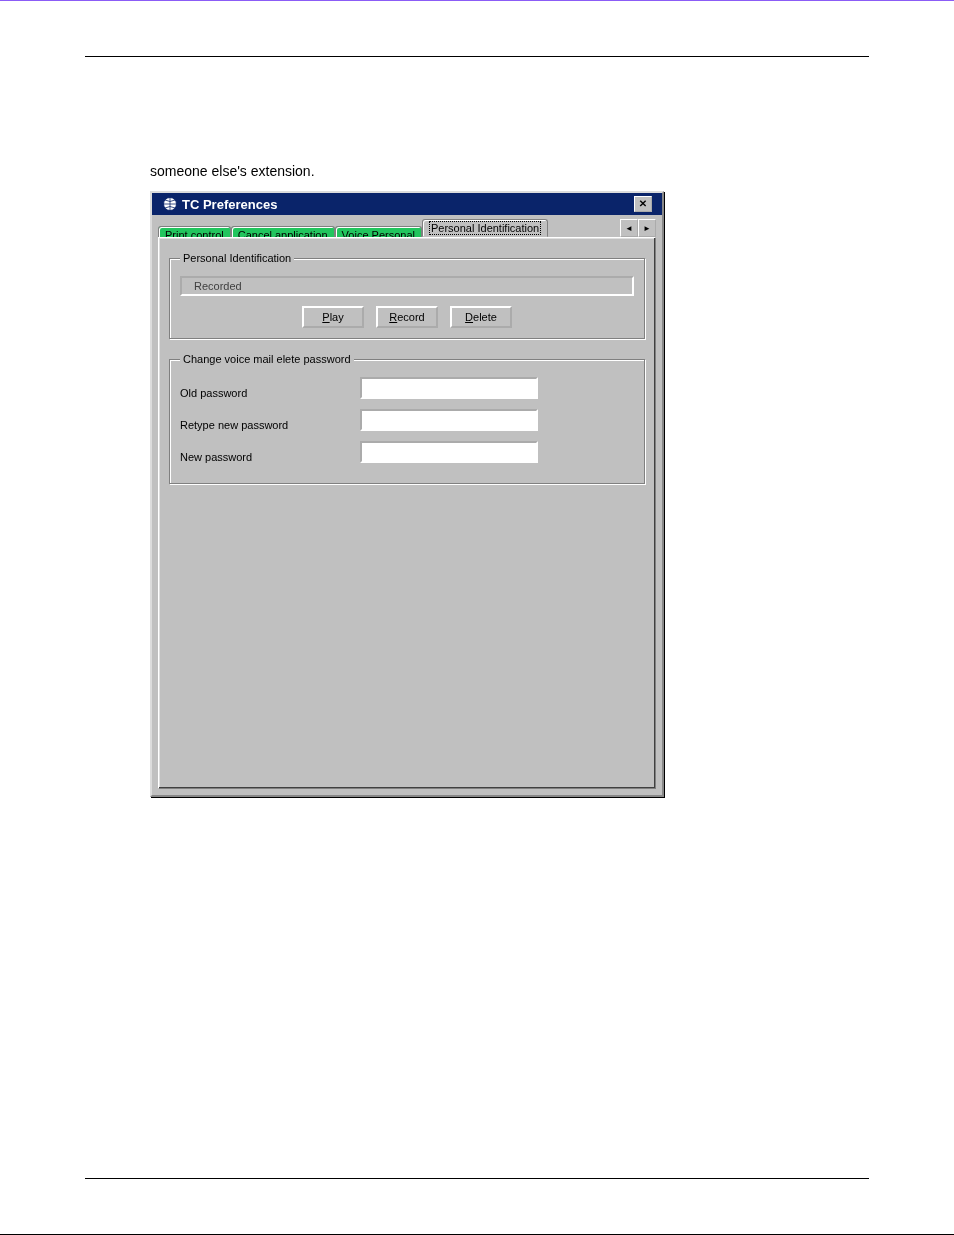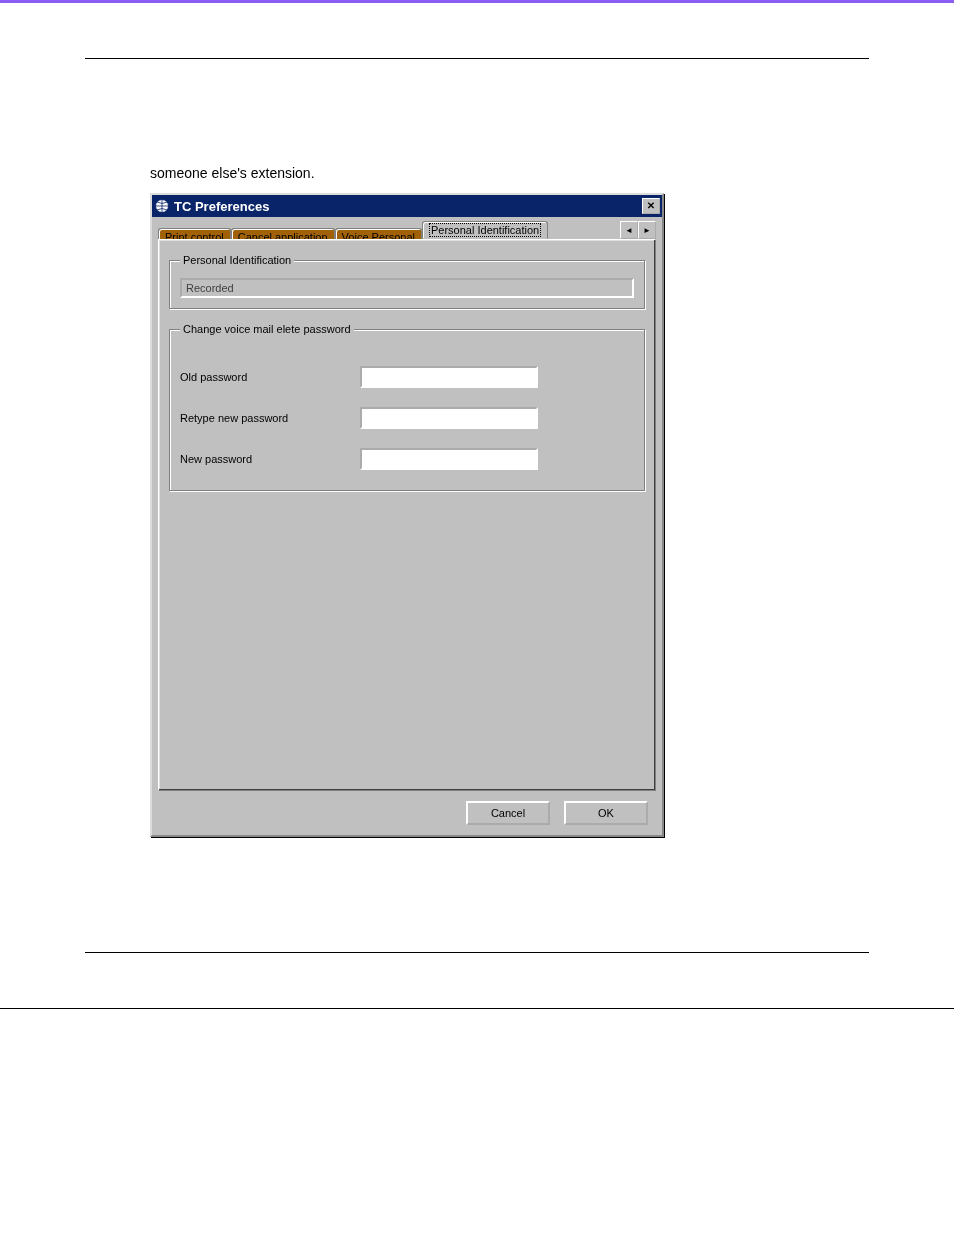--- a/index.html
+++ b/index.html
@@ -5,24 +5,24 @@
   body {
     margin: 0;
     padding: 0;
     background: #fff;
     font-family: "MS Sans Serif", Tahoma, Arial, sans-serif;
     font-size: 11px;
     color: #000;
   }
   .page {
     width: 954px;
-    height: 1009px;
+    height: 1235px;
     position: relative;
     box-sizing: border-box;
-    border-top: 3px solid #8b5cf6;
+    border-top: 1px solid #8b5cf6;
     border-bottom: 1px solid #000;
     margin: 0;
   }
   .page .divider-top {
     position: absolute;
     top: 55px;
     left: 85px;
     right: 85px;
     height: 1px;
     background: #000;
@@ -54,21 +54,21 @@
     box-shadow: 1px 1px 0 #000;
   }
   .titlebar {
     display: flex;
     align-items: center;
     height: 22px;
     background: linear-gradient(#0a246a,#0a246a);
     color: #fff;
     font-weight: bold;
     font-size: 13px;
-    padding: 0 2px;
+    padding: 0 10px;
   }
   .titlebar .icon {
     width: 16px;
     height: 16px;
     margin-right: 4px;
     display: inline-flex;
     align-items: center;
     justify-content: center;
   }
   .titlebar .title-text {
@@ -92,21 +92,21 @@
     display: flex;
     align-items: flex-end;
     padding: 4px 6px 0 6px;
     position: relative;
   }
   .tab {
     border: 1px solid #808080;
     border-bottom: none;
     border-top-left-radius: 3px;
     border-top-right-radius: 3px;
-    background: #a16207;
+    background: #22c55e;
     padding: 2px 6px;
     font-size: 11px;
     margin-right: 0px;
     position: relative;
     top: 6px;
     box-shadow: inset 1px 1px 0 #fff;
   }
   .tab.active {
     background: #c0c0c0;
     border-bottom: 1px solid #c0c0c0;
@@ -150,21 +150,21 @@
     padding: 12px 10px 10px 10px;
   }
   fieldset.groupbox legend {
     font-size: 11px;
     padding: 0 3px;
     background: #c0c0c0;
   }
   .sunken-field {
     background: #c0c0c0;
     border: 2px inset #fff;
-    padding: 2px 4px;
+    padding: 2px 12px;
     width: 100%;
     box-sizing: border-box;
     height: 20px;
     font-size: 11px;
     color: #404040;
   }
   .btn {
     min-width: 62px;
     height: 22px;
     background: #c0c0c0;
@@ -176,23 +176,22 @@
   .btn-row {
     display: flex;
     justify-content: center;
     gap: 12px;
     margin-top: 10px;
   }
   .u { text-decoration: underline; }
 
   .pw-row {
     display: flex;
-    align-items: center;
+    align-items: flex-end;
     margin-bottom: 10px;
-    margin-top: 19px;
   }
   .pw-row label {
     width: 180px;
     font-size: 11px;
   }
   .pw-row input[type="password"] {
     width: 170px;
     height: 18px;
     border: 2px inset #fff;
     background: #fff;
@@ -256,20 +255,31 @@
           <span>►</span>
         </span>
       </div>
     </div>
 
     <div class="tab-panel">
 
       <fieldset class="groupbox">
         <legend>Personal Identification</legend>
         <div class="sunken-field">Recorded</div>
+        <div class="btn-row">
+          <button class="btn">
+            <span class="u">P</span><span>lay</span>
+          </button>
+          <button class="btn">
+            <span class="u">R</span><span>ecord</span>
+          </button>
+          <button class="btn">
+            <span class="u">D</span><span>elete</span>
+          </button>
+        </div>
       </fieldset>
 
       <fieldset class="groupbox">
         <legend>Change voice mail elete password</legend>
 
         <div class="pw-row">
           <label>Old password</label>
           <input type="password" value="" style="">
         </div>
         <div class="pw-row">
@@ -277,20 +287,16 @@
           <input type="password" value="" style="">
         </div>
         <div class="pw-row">
           <label>New password</label>
           <input type="password" value="" style="">
         </div>
       </fieldset>
 
     </div>
 
-    <div class="dialog-buttons">
-      <button class="btn">Cancel</button>
-      <button class="btn">OK</button>
-    </div>
   </div>
 
   <div class="divider-bottom"></div>
 </div>
 
 </body></html>

